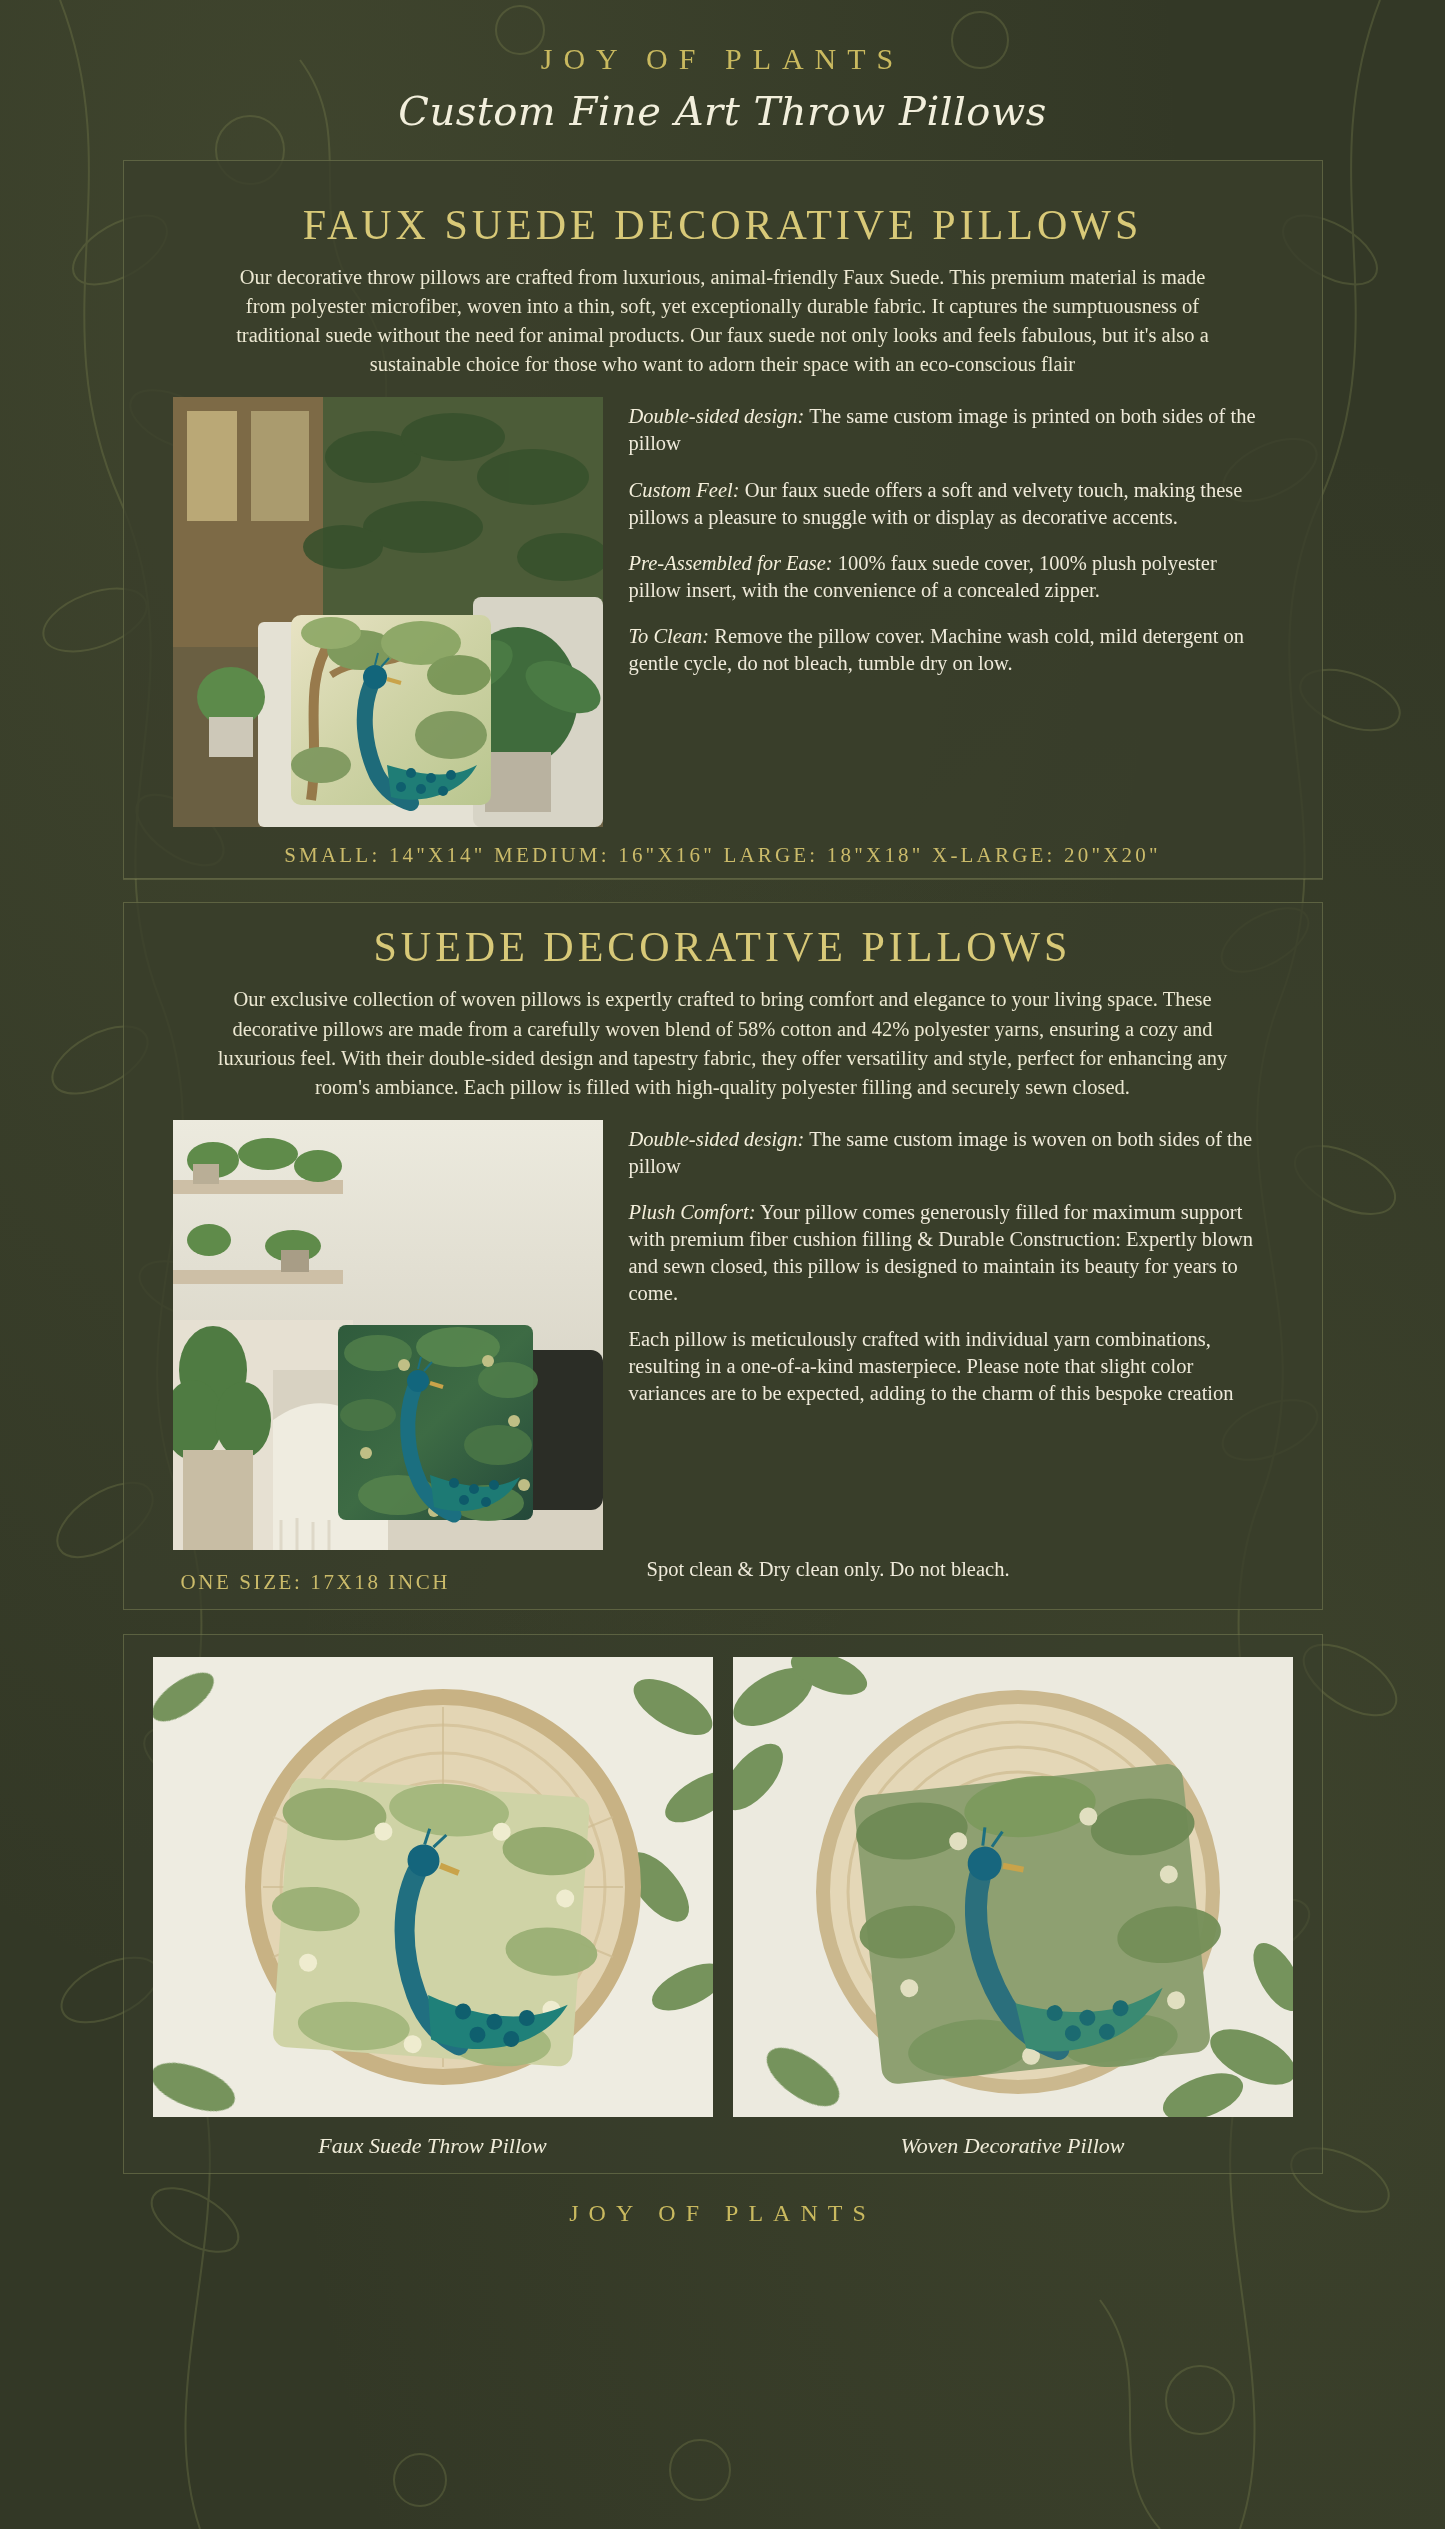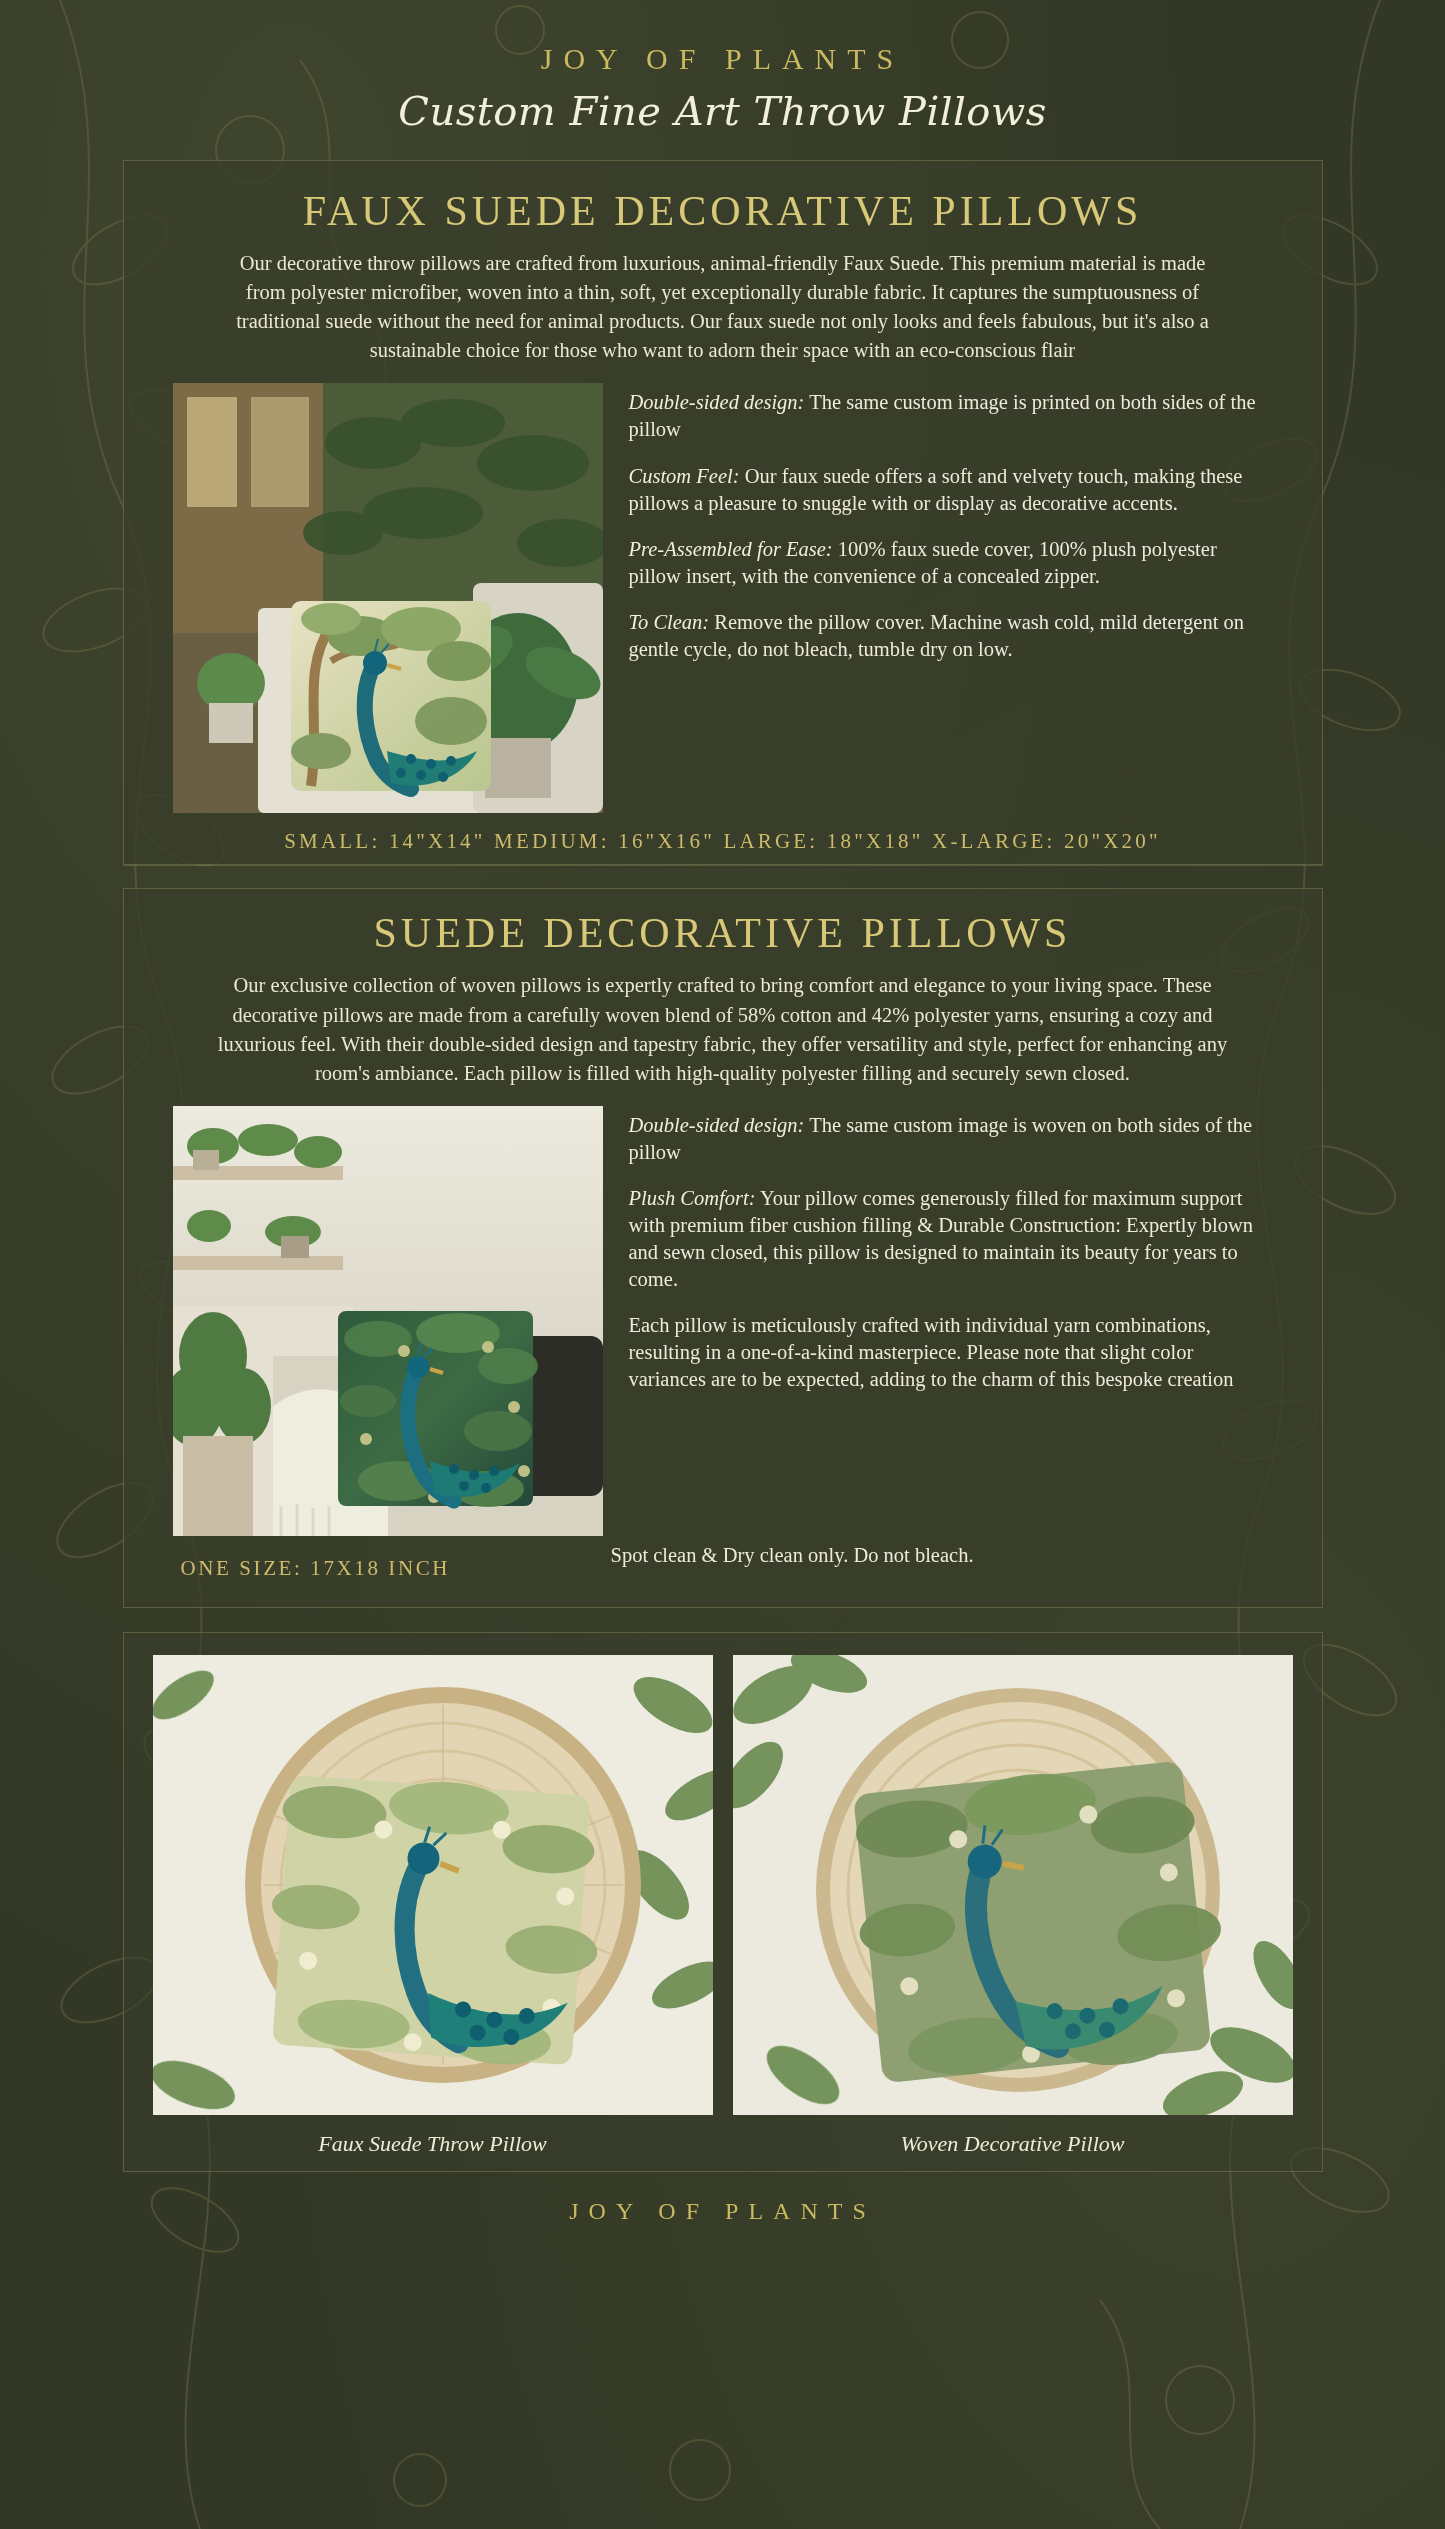--- a/index.html
+++ b/index.html
@@ -55,21 +55,21 @@
   }
 
   
   .panel {
     position: relative;
     margin: 0 auto;
     width: 1200px;
     background: rgba(57,62,43,0.82);
     border: 1px solid rgba(160,165,110,0.35);
   }
-  .panel-1 { margin-top: 26px; padding: 16px 0 10px; }
+  .panel-1 { margin-top: 26px; padding: 30px 0 10px; }
   .panel-2 { margin-top: 22px; padding: 10px 0 14px; }
   .panel-3 { margin-top: 24px; padding: 22px 0 14px; width: 1200px; background: rgba(57,62,43,0.55);}
 
   .section-title {
     text-align: center;
     font-family: "Liberation Serif", serif;
     font-size: 42px;
     letter-spacing: 4px;
     color: #d8c978;
     margin: 10px 0 14px;
@@ -127,22 +127,22 @@
     font-size: 21px;
     letter-spacing: 2.6px;
     color: #cbbb6a;
     margin-top: 14px;
     padding-left: 8px;
   }
 
   .care-row {
     display: flex;
     width: 1100px;
-    margin: 6px auto 12px;
-    gap: 8px;
+    margin: 6px auto 0;
+    gap: 44px;
     align-items: flex-start;
   }
   .care-left { width: 430px; }
   .care-right { flex: 1; font-size: 20.5px; color: #efeada; padding-top: 2px;}
 
   
   .gallery {
     display: flex;
     gap: 20px;
     justify-content: center;

